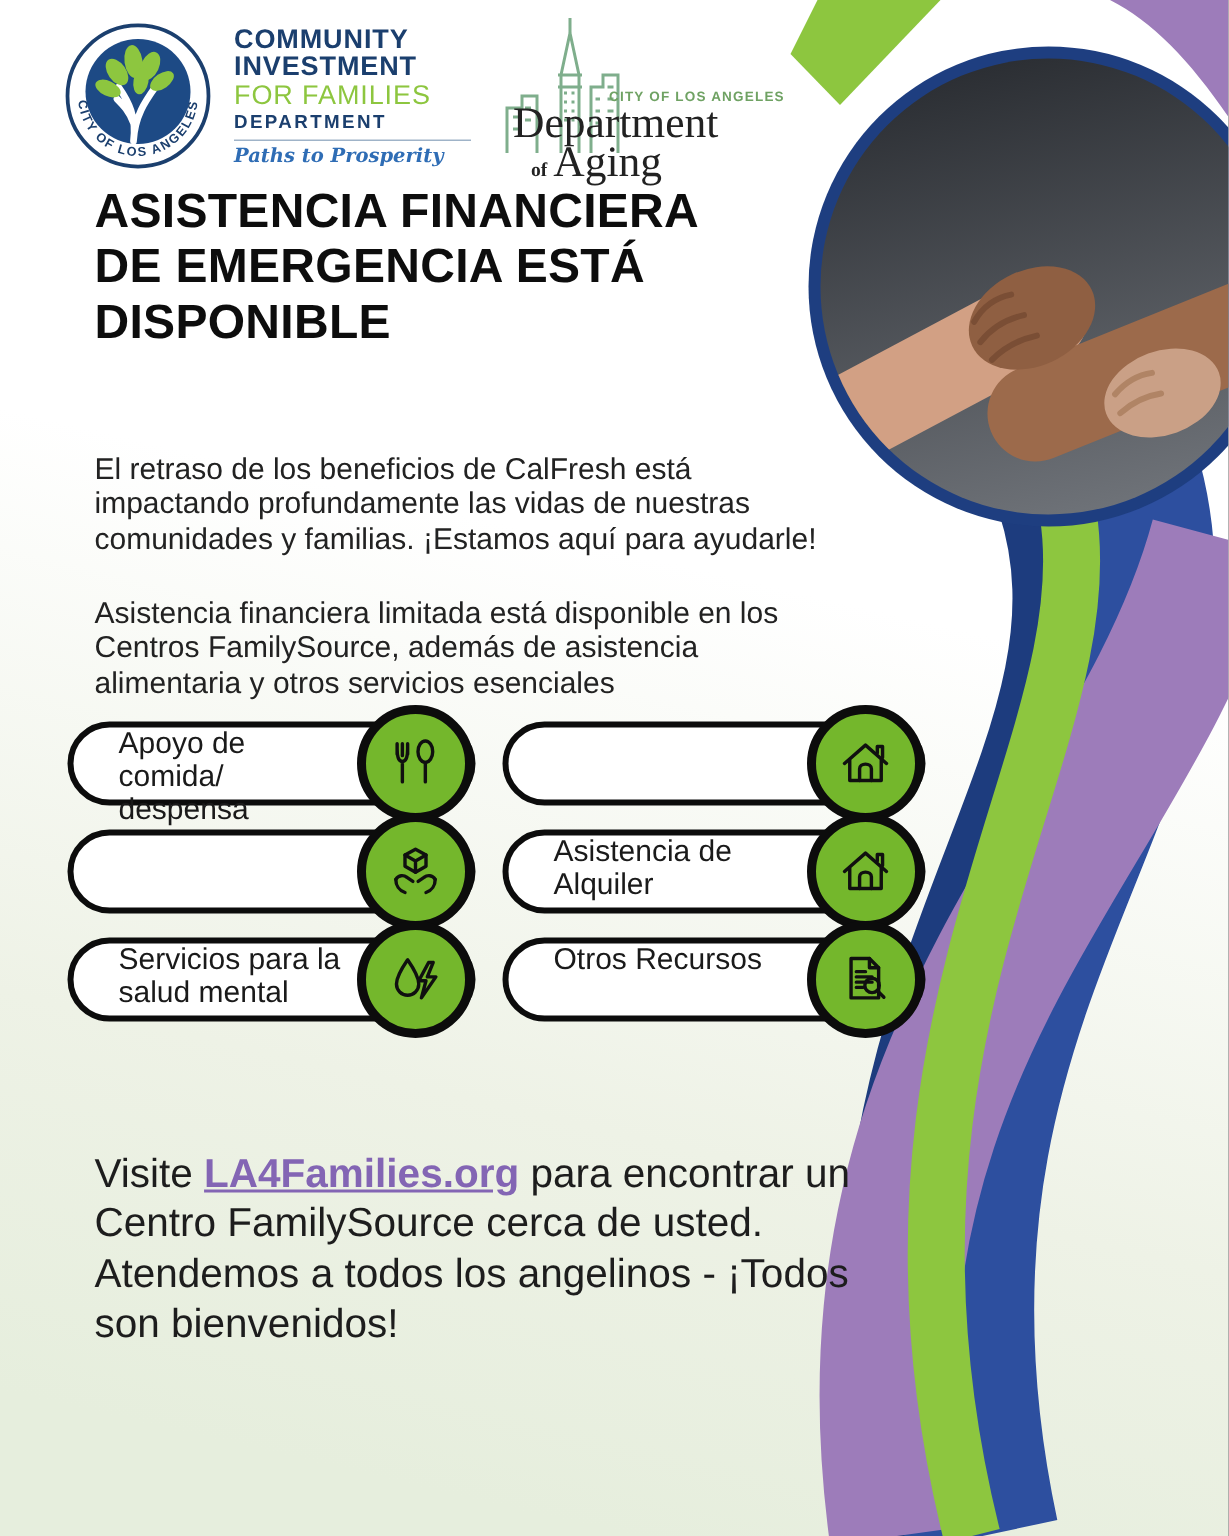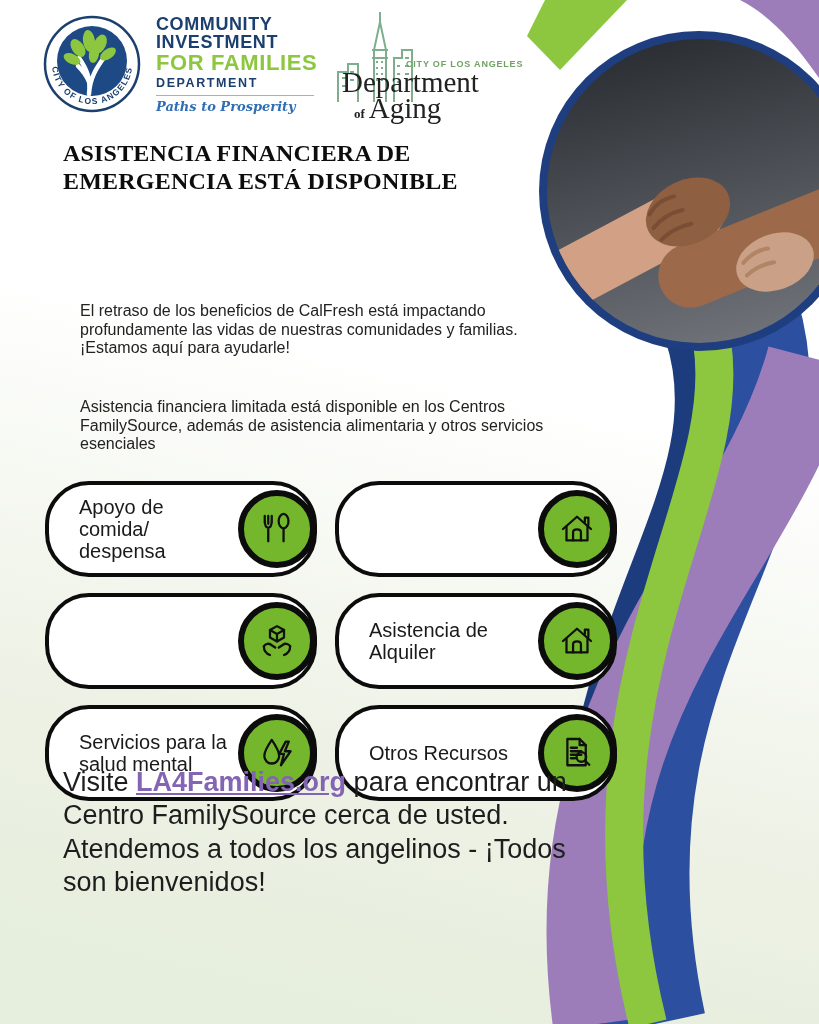--- a/index.html
+++ b/index.html
@@ -8,45 +8,45 @@
     background:linear-gradient(193deg,#ffffff 38%,#eef2e6 70%,#e6eedd 92%);
     font-family:"Liberation Sans",sans-serif;color:#1c1c1c;
   }
   .deco{position:absolute;inset:0;z-index:0;}
   .content{position:absolute;inset:0;z-index:1;}
 
   
   .cifd{position:absolute;left:42px;top:14px;display:flex;align-items:center;gap:14px;}
   .cifd-text{display:flex;flex-direction:column;line-height:1.04;}
   .cifd-l1,.cifd-l2{font-size:18px;font-weight:700;color:#1b3f6e;letter-spacing:.6px;}
-  .cifd-l3{font-size:22px;font-weight:700;color:#8dc63f;letter-spacing:.6px;}
+  .cifd-l3{font-size:18px;font-weight:400;color:#8dc63f;letter-spacing:.6px;}
   .cifd-l4{font-size:12.5px;font-weight:700;color:#1b3f6e;letter-spacing:1.6px;margin-top:2px;}
   .cifd-rule{width:158px;height:1px;background:#9fb3c8;margin:5px 0 4px 0;}
   .cifd-tagline{font-family:"DejaVu Serif",serif;font-style:italic;font-weight:700;font-size:13px;color:#2f6db5;}
 
   
   .aging{position:absolute;left:328px;top:6px;width:195px;height:118px;}
   .aging-skyline{position:absolute;left:0;top:4px;}
   .aging-city{position:absolute;left:78px;top:53px;font-size:9px;font-weight:700;color:#6fa263;letter-spacing:.8px;white-space:nowrap;}
   .aging-dept{position:absolute;left:14px;top:60px;font-family:"Liberation Serif",serif;font-size:29px;color:#222;}
   .aging-of-aging{position:absolute;left:26px;top:86px;font-family:"Liberation Serif",serif;color:#222;}
   .aging-of{font-size:13px;font-weight:bold;}
   .aging-aging{font-size:29px;}
 
   
-  .heading{position:absolute;left:63px;top:140px;width:452px;font-size:24px;font-weight:700;line-height:1.15;color:#0d0d0d;letter-spacing:.2px;font-family:Liberation Serif, serif;}
-  .para{position:absolute;left:80px;width:500px;font-size:16px;line-height:1.17;color:#222;}
+  .heading{position:absolute;left:63px;top:122px;width:452px;font-size:32px;font-weight:700;line-height:1.15;color:#0d0d0d;letter-spacing:.2px;}
+  .para{position:absolute;left:63px;width:500px;font-size:20px;line-height:1.17;color:#222;}
   .para1{top:302px;}
   .para2{top:398px;}
 
   
   .pills{position:absolute;left:45px;top:481px;width:572px;display:grid;
          grid-template-columns:272px 282px;column-gap:18px;row-gap:16px;}
-  .pill{position:relative;height:96px;background:#fff;border:4px solid #0c0c0c;border-radius:44px;
-        display:flex;align-items:center;box-sizing:border-box;padding:0 78px 0 30px;}
+  .pill{position:relative;height:56px;background:#fff;border:4px solid #0c0c0c;border-radius:44px;
+        display:flex;box-sizing:border-box;padding:0 78px 0 30px;}
   .pill-label{font-size:20px;line-height:1.1;color:#1a1a1a;}
   .pill-icon{position:absolute;right:-3px;top:50%;transform:translateY(-50%);
              width:66px;height:66px;border-radius:50%;background:#74b72c;border:6px solid #0c0c0c;
              display:flex;align-items:center;justify-content:center;}
   .pill-icon svg{stroke:#101010;fill:none;stroke-width:2.6;stroke-linecap:round;stroke-linejoin:round;}
 
   
   .footer{position:absolute;left:63px;top:766px;width:545px;font-size:27px;line-height:1.24;color:#1d1d1d;}
   .footer a{color:#8365b4;font-weight:700;text-decoration:underline;cursor:pointer;}
 </style>

